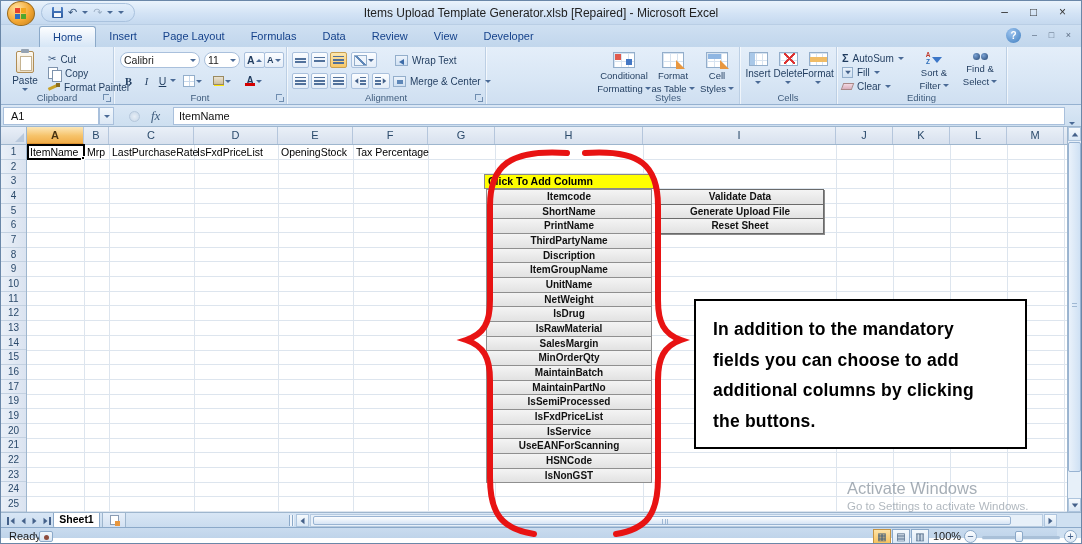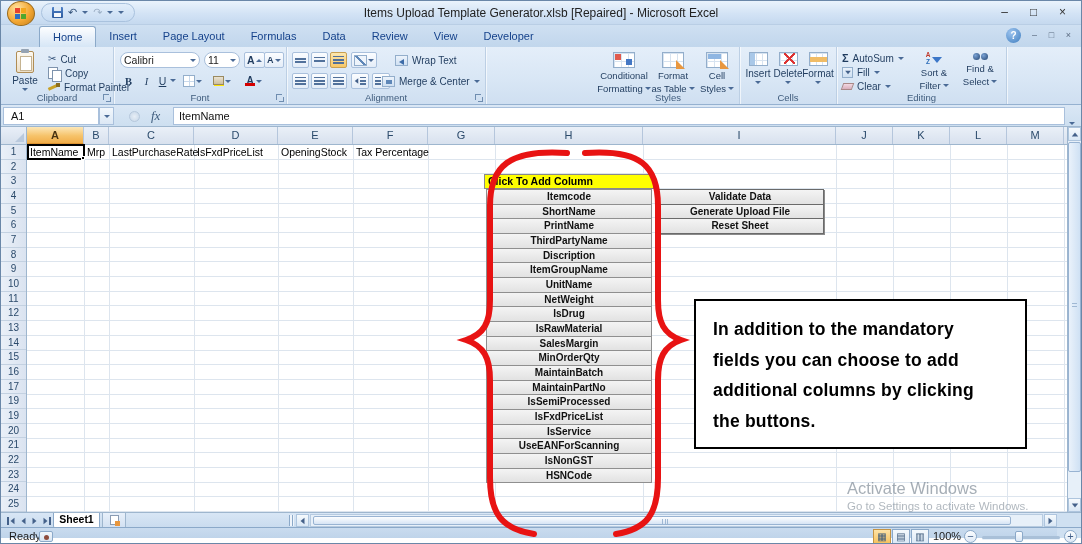--- a/index.html
+++ b/index.html
@@ -395,21 +395,21 @@
           <span class="bars" style="width:6px"></span>
         </span>
       <span class="rbtn frame" style="position:absolute;left:85px;top:26px">
           <span class="bars" style="width:6px"></span>
           <span class="tri-right" style="transform:scale(.7)"></span>
         </span>
       <div class="crow" style="position:absolute;left:108px;top:6px">
         <span class="aic wrap"></span>
         <span class="rlabel">Wrap Text</span>
       </div>
-      <div class="crow" style="position:absolute;left:95px;top:27px">
+      <div class="crow" style="position:absolute;left:106px;top:27px">
         <span class="aic merge"></span>
         <span class="rlabel">Merge &amp; Center</span>
         <span class="cv"></span>
       </div>
       <div class="glabel">Alignment</div>
       <span class="dl"></span>
     </div>
 
 
     <div class="group" style="left:596px;width:143px">
@@ -598,22 +598,22 @@
         <div class="abtn">IsDrug</div>
         <div class="abtn">IsRawMaterial</div>
         <div class="abtn">SalesMargin</div>
         <div class="abtn">MinOrderQty</div>
         <div class="abtn">MaintainBatch</div>
         <div class="abtn">MaintainPartNo</div>
         <div class="abtn">IsSemiProcessed</div>
         <div class="abtn">IsFxdPriceList</div>
         <div class="abtn">IsService</div>
         <div class="abtn">UseEANForScanning</div>
+        <div class="abtn">HSNCode</div>
         <div class="abtn">IsNonGST</div>
-        <div class="abtn">HSNCode</div>
       </div>
     </div>
 
     <div class="actions">
       <div class="abtn">Validate Data</div>
       <div class="abtn">Generate Upload File</div>
       <div class="abtn">Reset Sheet</div>
     </div>
 
     <div class="note">

